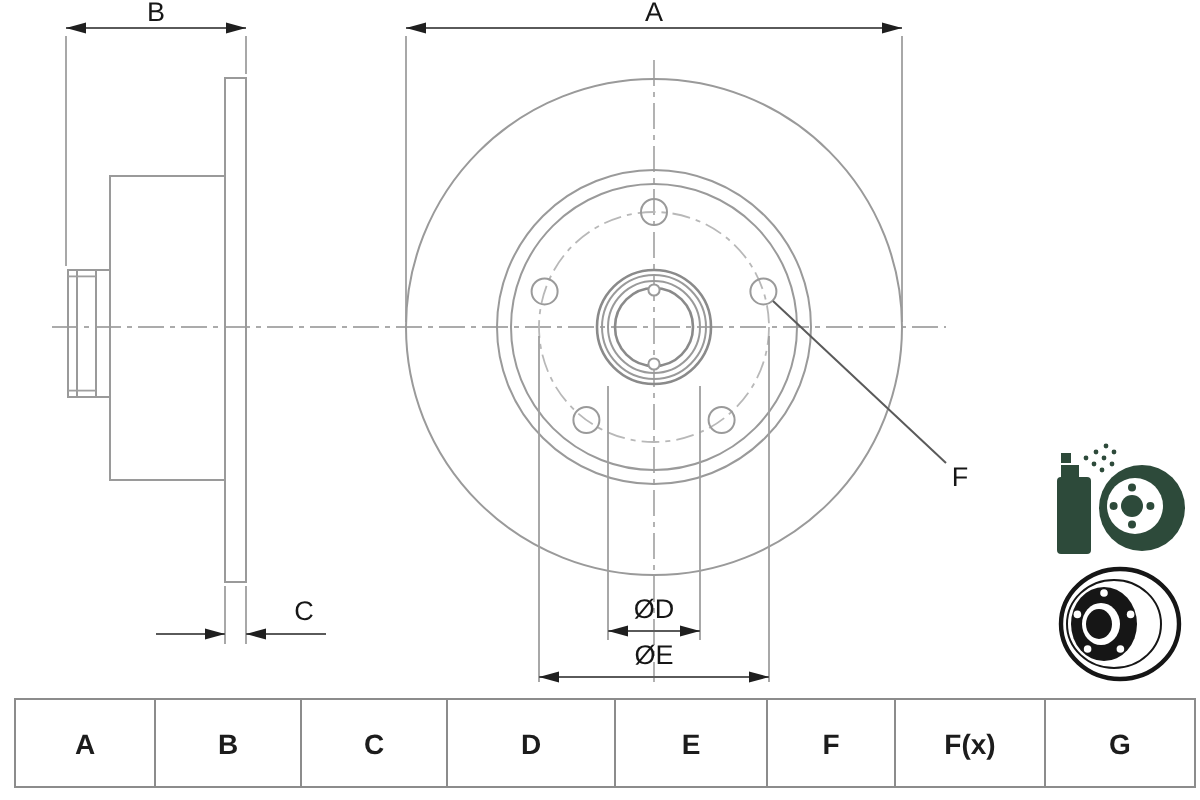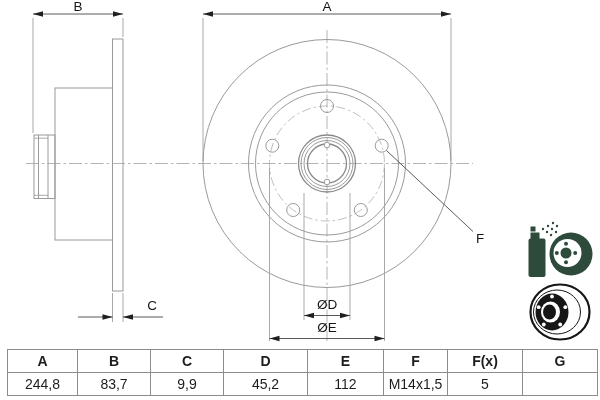--- a/index.html
+++ b/index.html
@@ -162,26 +162,16 @@
         <tr>
     <th>A</th>
     <th>B</th>
     <th>C</th>
     <th>D</th>
     <th>E</th>
     <th>F</th>
     <th>F(x)</th>
     <th>G</th>
   </tr>
-  <tr>
-    <td>244,8</td>
-    <td>83,7</td>
-    <td>9,9</td>
-    <td>45,2</td>
-    <td>112</td>
-    <td>M14x1,5</td>
-    <td>5</td>
-    <td></td>
-  </tr>
 </tbody>
     </table>
 
 </div>
 
 </body></html>

